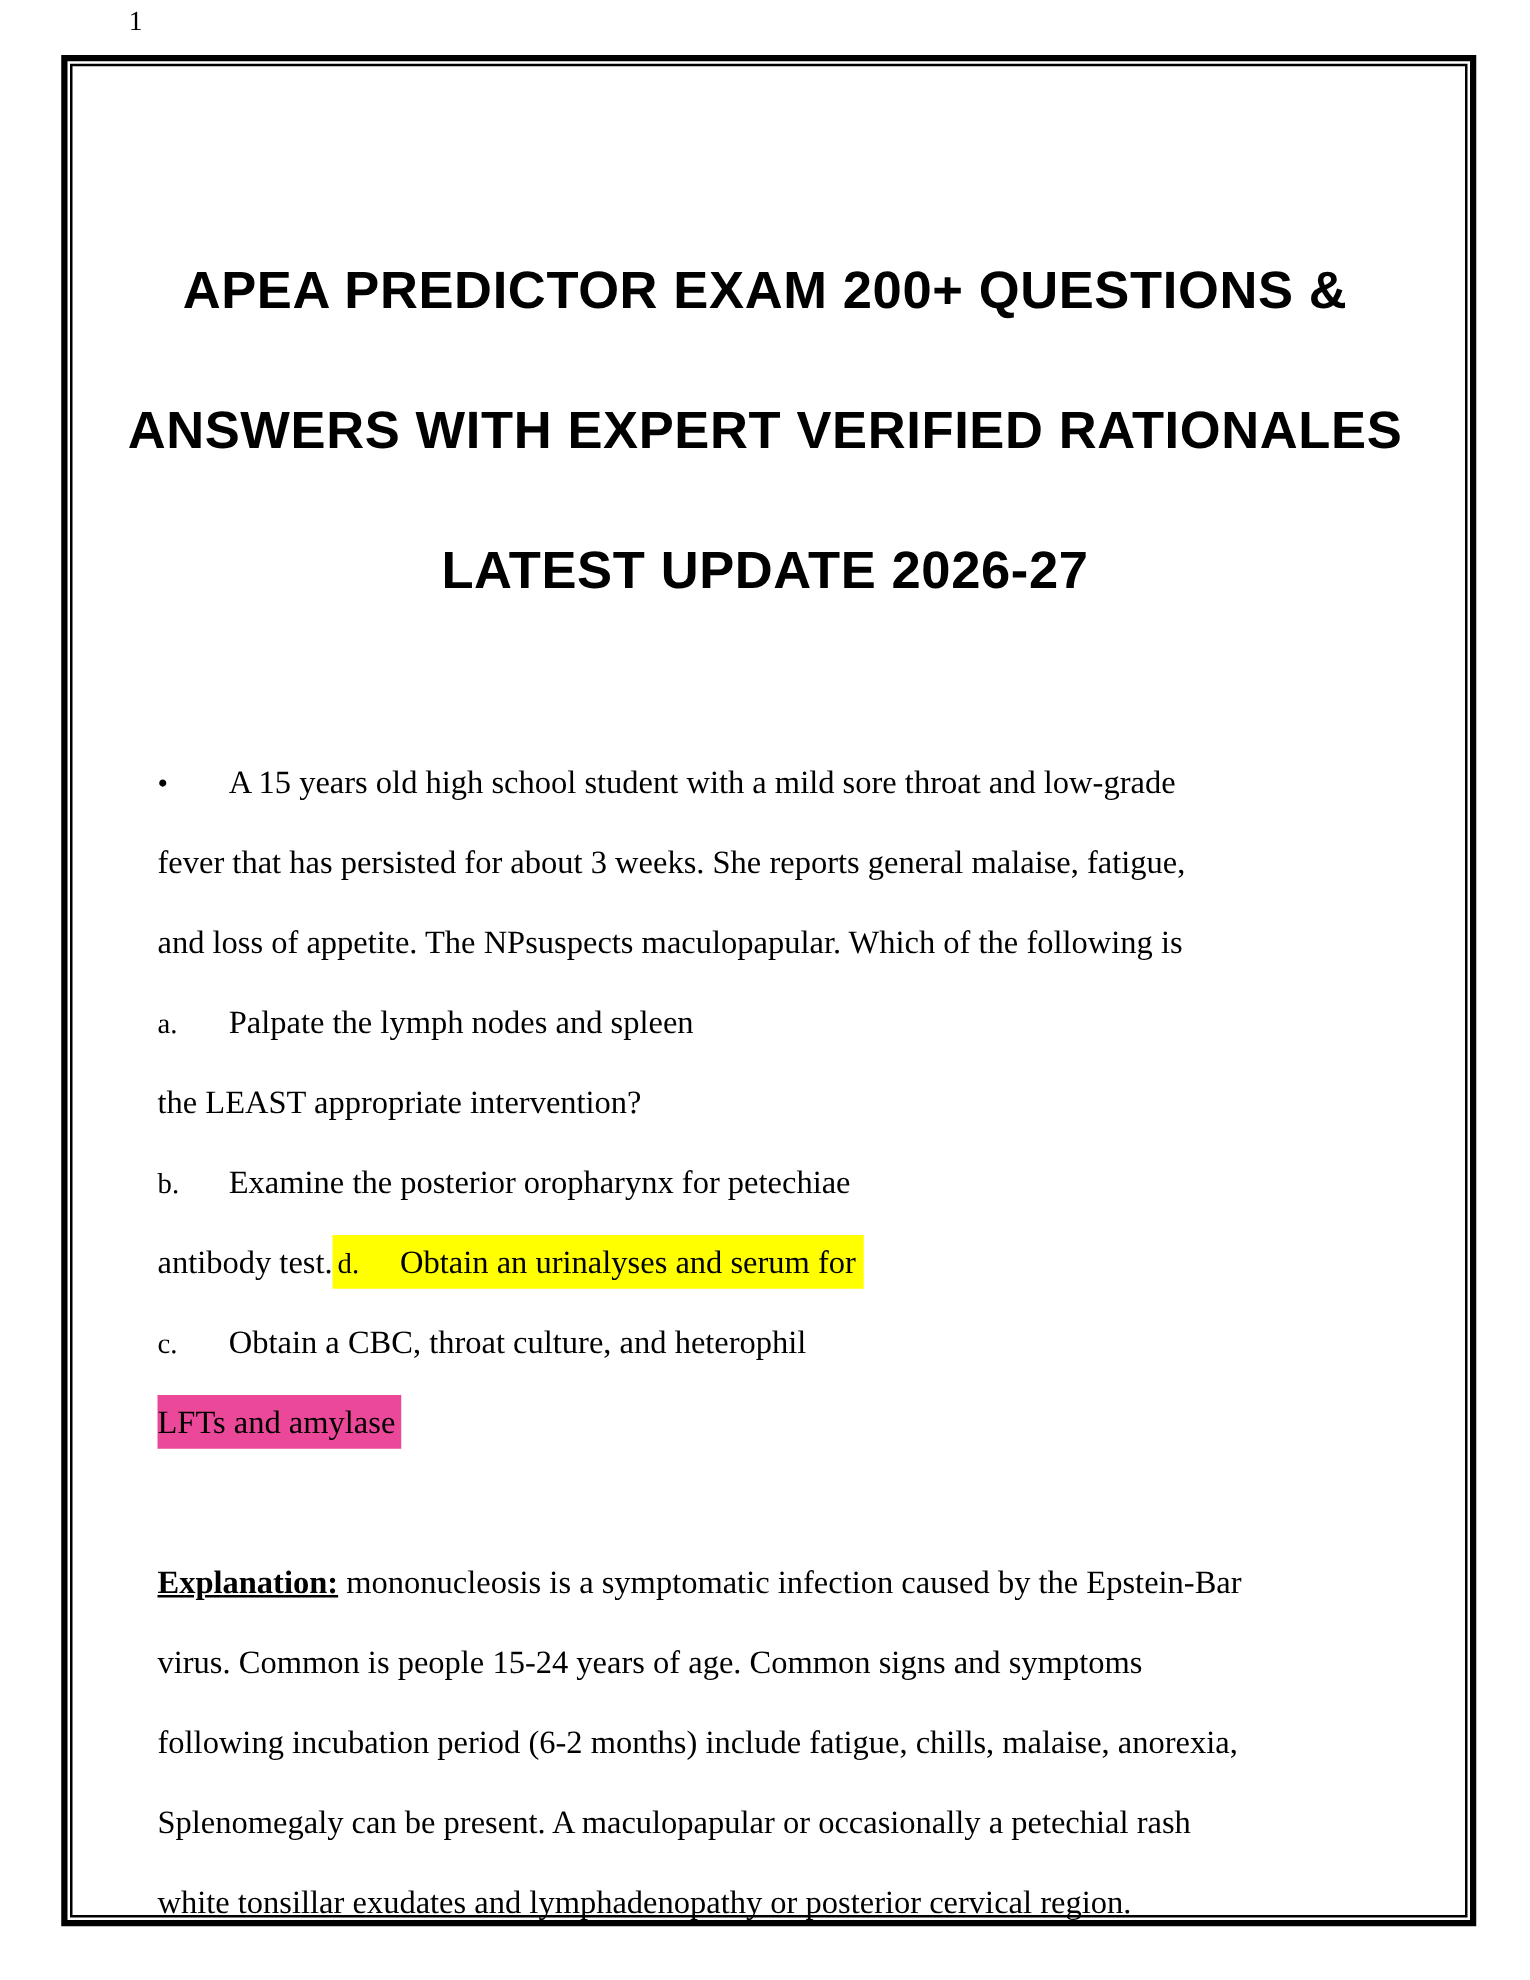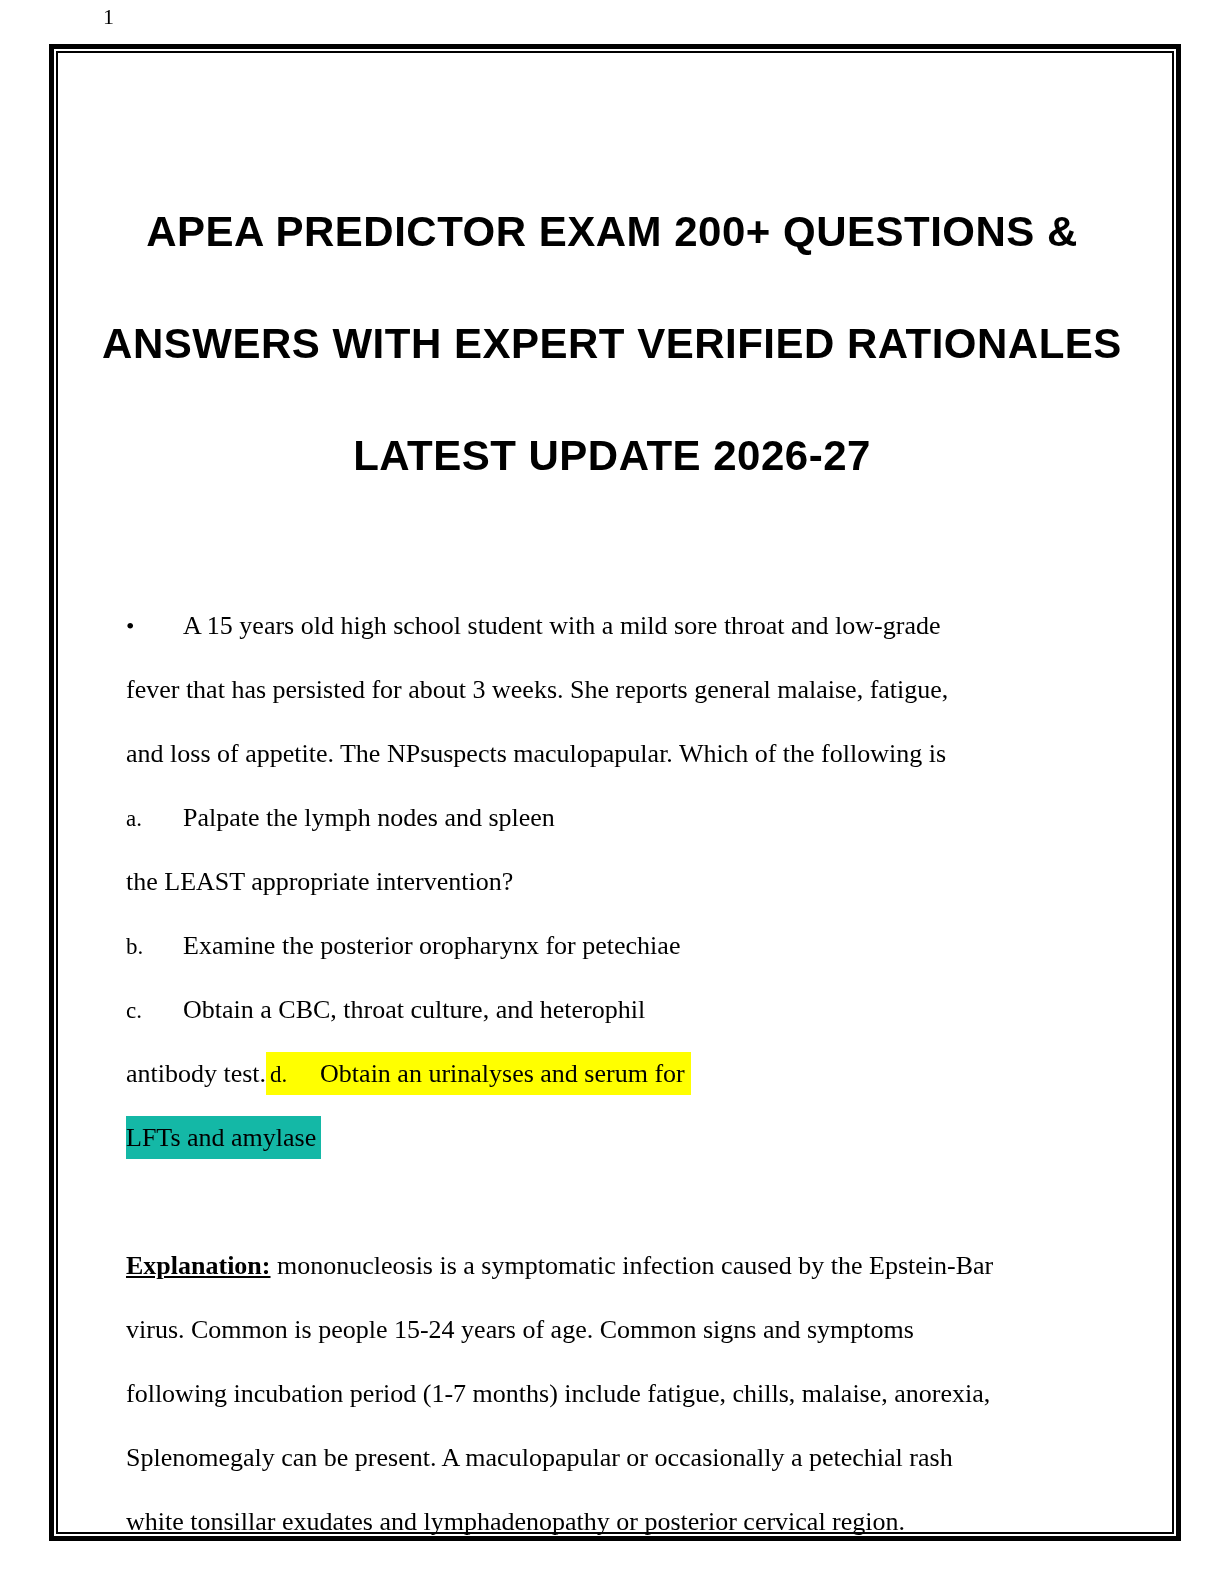--- a/index.html
+++ b/index.html
@@ -117,27 +117,27 @@
 
   <div class="line"><span class="bullet-cell">•</span><span>A 15 years old high school student with a mild sore throat and low-grade</span></div>
   <div class="line"><span>fever that has persisted for about 3 weeks. She reports general malaise, fatigue,</span></div>
   <div class="line"><span>and loss of appetite. The NPsuspects maculopapular. Which of the following is</span></div>
   <div class="line"><span class="opt-label">a.</span><span>Palpate the lymph nodes and spleen</span></div>
 
   <div class="line"><span>the LEAST appropriate intervention?</span></div>
 
   <div class="line"><span class="opt-label">b.</span><span>Examine the posterior oropharynx for petechiae</span></div>
 
+  <div class="line"><span>antibody test.</span><span class="hl" style="background: rgb(255, 255, 0);"><span class="opt-label-d">d.</span><span>Obtain an urinalyses and serum for</span></span></div>
+
   <div class="line"><span class="opt-label">c.</span><span>Obtain a CBC, throat culture, and heterophil</span></div>
 
-  <div class="line"><span>antibody test.</span><span class="hl" style="background: rgb(255, 255, 0);"><span class="opt-label-d">d.</span><span>Obtain an urinalyses and serum for</span></span></div>
-
-  <div class="line"><span class="hl-line2" style="background: #14b8a6;">LFTs and amylase</span></div>
+  <div class="line"><span class="hl-line2" style="background: #ec4899;">LFTs and amylase</span></div>
 
   <div class="blank-line"></div>
 
   <div class="line"><span class="expl-label">Explanation:</span> <span>mononucleosis is a symptomatic infection caused by the Epstein-Bar</span></div>
   <div class="line"><span>virus. Common is people 15-24 years of age.  Common signs and symptoms</span></div>
-  <div class="line"><span>following incubation period (1-7 months) include fatigue, chills, malaise, anorexia,</span></div>
+  <div class="line"><span>following incubation period (6-2 months) include fatigue, chills, malaise, anorexia,</span></div>
   <div class="line"><span>Splenomegaly can be present. A maculopapular or occasionally a petechial rash</span></div>
   <div class="line"><span>white tonsillar exudates and lymphadenopathy or posterior cervical region.</span></div>
 
 </div>
 
 </body></html>

